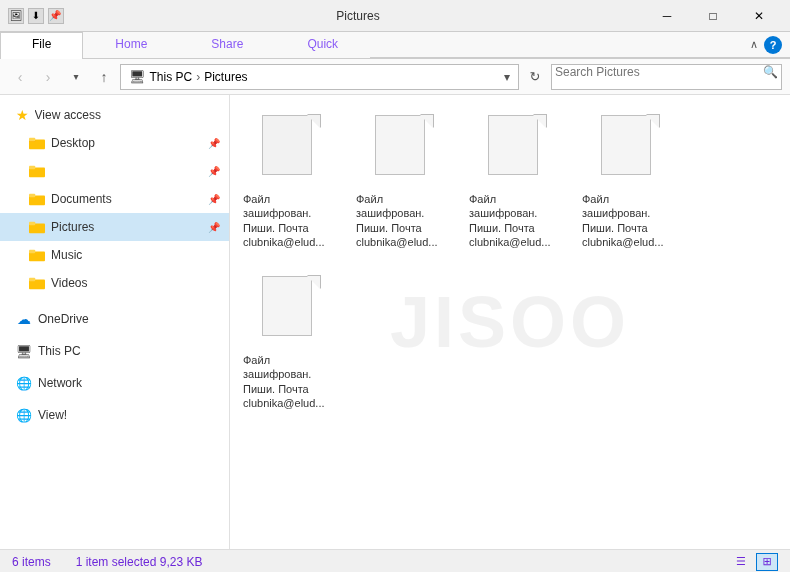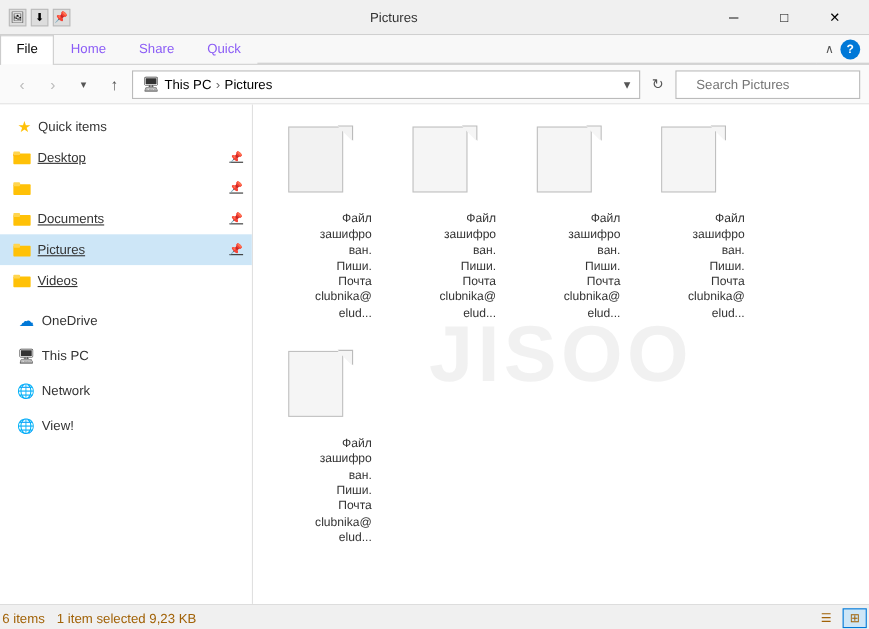--- a/index.html
+++ b/index.html
@@ -16,63 +16,63 @@
     }
     .title-bar-icons { display: flex; gap: 4px; margin-right: 8px; }
     .title-bar-icon { width: 16px; height: 16px; display: flex; align-items: center; justify-content: center; font-size: 10px; background: #ddd; border: 1px solid #bbb; }
     .title-bar-title { flex: 1; text-align: center; font-size: 12px; color: #333; }
     .window-controls { display: flex; gap: 0; margin-left: auto; }
     .win-btn { width: 46px; height: 32px; display: flex; align-items: center; justify-content: center; font-size: 12px; cursor: pointer; }
 
     
     .ribbon { background: #f8f8f8; border-bottom: 1px solid #ccc; }
     .ribbon-tabs { display: flex; height: 26px; }
-    .ribbon-tab { padding: 4px 14px; font-size: 12px; cursor: pointer; border: 1px solid transparent; border-bottom: none; }
+    .ribbon-tab { padding: 4px 31px; font-size: 12px; cursor: pointer; border: 1px solid transparent; border-bottom: none; }
     .ribbon-tab.active { background: #fff; border-color: #ccc; border-bottom-color: #fff; margin-bottom: -1px; color: #000; font-weight: 500; }
     .ribbon-tab:not(.active) { color: #8b5cf6; }
 
     
     .toolbar { display: flex; align-items: center; height: 36px; padding: 0 8px; gap: 4px; background: #fafafa; border-bottom: 1px solid #ddd; }
     .nav-btn { width: 24px; height: 24px; display: flex; align-items: center; justify-content: center; cursor: pointer; border: 1px solid transparent; font-size: 14px; color: #555; }
     .nav-btn.disabled { color: #bbb; cursor: default; }
     .address-bar { flex: 1; height: 26px; border: 1px solid #bbb; background: #fff; display: flex; align-items: center; padding: 0 8px; font-size: 12px; color: #333; gap: 4px; }
     .address-part { color: #000; }
     .address-sep { color: #666; }
     .refresh-btn { width: 24px; height: 24px; display: flex; align-items: center; justify-content: center; cursor: pointer; font-size: 13px; color: #555; }
-    .search-box { width: 168px; height: 26px; border: 1px solid #bbb; background: #fff; display: flex; align-items: center; padding: 0 18px; gap: 4px; }
+    .search-box { width: 231px; height: 26px; border: 1px solid #bbb; background: #fff; display: flex; align-items: flex-start; padding: 0 3px; gap: 4px; }
     .search-input { border: none; outline: none; flex: 1; font-size: 12px; color: #999; background: transparent; }
 
     
     .main { display: flex; height: calc(572px - 32px - 26px - 36px - 24px); }
 
     
     .sidebar { width: 230px; background: #fff; border-right: 1px solid #e0e0e0; overflow-y: auto; padding: 6px 0; flex-shrink: 0; }
     .sidebar-item { display: flex; align-items: center; height: 28px; padding: 0 8px 0 16px; cursor: pointer; gap: 6px; font-size: 12px; color: #333; }
     .sidebar-item.active { background: #cde6f7; }
-    .sidebar-item.indent1 { padding-left: 12px; text-decoration: underline; }
+    .sidebar-item.indent1 { padding-left: 29px; }
     .sidebar-item .item-icon { width: 16px; height: 16px; display: flex; align-items: center; justify-content: center; flex-shrink: 0; }
     .sidebar-item .item-label { flex: 1; white-space: nowrap; overflow: hidden; text-overflow: ellipsis; }
     .pin-icon { font-size: 10px; color: #0078d7; margin-left: auto; }
 
     
     .file-area { flex: 1; background: #fff; overflow-y: auto; padding: 8px; position: relative; }
     .files-grid { display: flex; flex-wrap: wrap; gap: 8px; align-content: flex-start; }
     .file-item { width: 105px; display: flex; flex-direction: column; align-items: center; cursor: pointer; padding: 6px 4px; border: 1px solid transparent; }
     .file-item.selected-highlighted { background: #3399cc; border: 2px solid #0078d7; }
     .file-icon { width: 70px; height: 80px; display: flex; align-items: center; justify-content: center; }
-    .file-label { font-size: 11px; text-align: right; color: #333; line-height: 1.3; margin-top: 2px; max-width: 100px; word-break: break-word; margin-left: 42px; }
+    .file-label { font-size: 11px; text-align: left; color: #333; line-height: 1.3; margin-top: 2px; max-width: 100px; word-break: break-word; }
     .file-item.selected-highlighted .file-label { color: #fff; }
 
     
     .doc-icon { position: relative; width: 58px; height: 70px; }
     .doc-body { width: 50px; height: 60px; background: #f5f5f5; border: 1.5px solid #c0c0c0; position: absolute; left: 0; top: 0; }
     .doc-body-highlight { width: 50px; height: 60px; background: #dde8f5; border: 1.5px solid #7db4d8; position: absolute; left: 0; top: 0; }
 
     
-    .status-bar { height: 24px; background: #f0f0f0; border-top: 1px solid #ddd; display: flex; align-items: center; padding: 0 2px; font-size: 12px; color: #a16207; gap: 11px; }
+    .status-bar { height: 24px; background: #f0f0f0; border-top: 1px solid #ddd; display: flex; align-items: center; padding: 0 12px; font-size: 12px; color: #6d28d9; gap: 25px; }
     .status-right { margin-left: auto; display: flex; gap: 4px; }
     .view-btn { width: 22px; height: 18px; display: flex; align-items: center; justify-content: center; font-size: 11px; cursor: pointer; border: 1px solid transparent; }
     .view-btn.active { border-color: #0078d7; background: #cde6f7; }
 
     
     .star-icon { color: #ffc107; font-size: 14px; }
 
     
     .watermark { position: absolute; top: 50%; left: 50%; transform: translate(-50%, -50%); font-size: 72px; font-weight: bold; color: rgba(180,180,180,0.18); pointer-events: none; letter-spacing: 4px; white-space: nowrap; user-select: none; z-index: 1; }
   </style>
@@ -127,21 +127,21 @@
     <span style="color:#555; cursor:pointer;">🔍</span>
   </div>
 </div>
 
 <div class="main">
 
   <div class="sidebar">
 
     <div class="sidebar-item">
       <span class="star-icon">★</span>
-      <span class="item-label">Quick items</span>
+      <span class="item-label">View access</span>
     </div>
 
     <div class="sidebar-item indent1">
       <span class="item-icon">
         <svg width="18" height="14" viewBox="0 0 18 14">
             <rect x="0" y="3" width="18" height="11" rx="1" fill="#ffc107"></rect>
             <rect x="0" y="3" width="7" height="3" rx="1" fill="#ffb300"></rect>
             <rect x="0" y="1" width="7" height="4" rx="1" fill="#ffd54f"></rect>
           </svg>
       </span>
@@ -174,20 +174,29 @@
       <span class="item-icon">
         <svg width="18" height="14" viewBox="0 0 18 14">
             <rect x="0" y="3" width="18" height="11" rx="1" fill="#ffc107"></rect>
             <rect x="0" y="1" width="7" height="4" rx="1" fill="#ffd54f"></rect>
           </svg>
       </span>
       <span class="item-label">Pictures</span>
       <span class="pin-icon">📌</span>
     </div>
 
+    <div class="sidebar-item indent1">
+      <span class="item-icon">
+        <svg width="18" height="14" viewBox="0 0 18 14">
+            <rect x="0" y="3" width="18" height="11" rx="1" fill="#ffc107"></rect>
+            <rect x="0" y="1" width="7" height="4" rx="1" fill="#ffd54f"></rect>
+          </svg>
+      </span>
+      <span class="item-label">Music</span>
+    </div>
 
     <div class="sidebar-item indent1">
       <span class="item-icon">
         <svg width="18" height="14" viewBox="0 0 18 14">
             <rect x="0" y="3" width="18" height="11" rx="1" fill="#ffc107"></rect>
             <rect x="0" y="1" width="7" height="4" rx="1" fill="#ffd54f"></rect>
           </svg>
       </span>
       <span class="item-label">Videos</span>
     </div>

